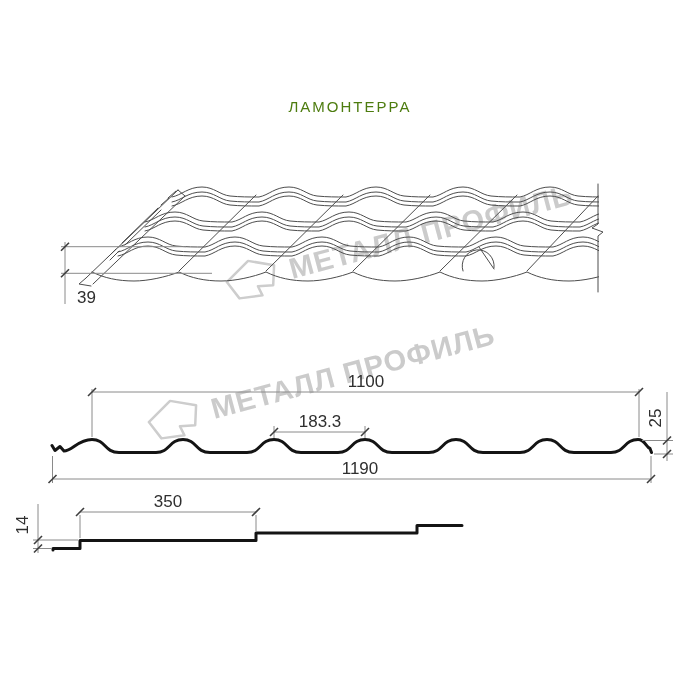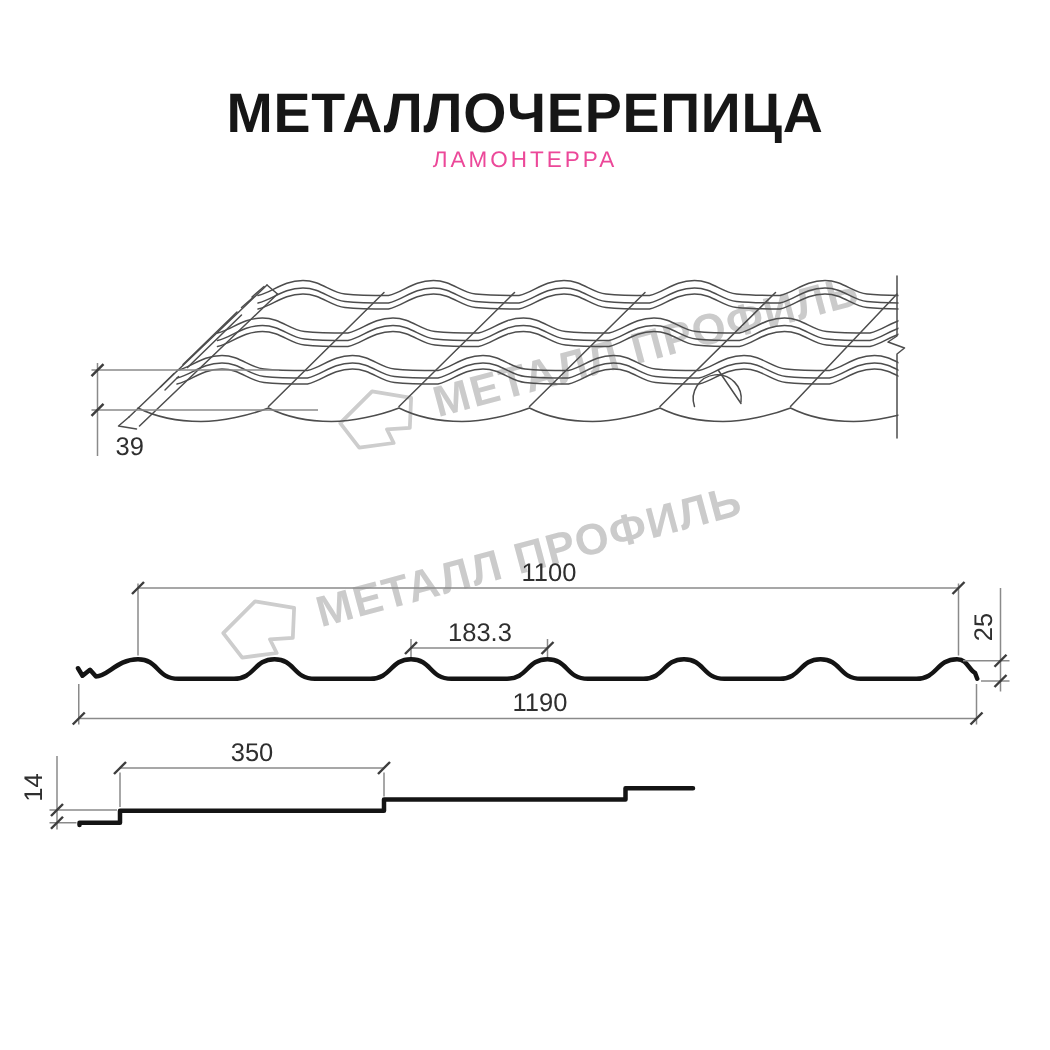--- a/index.html
+++ b/index.html
@@ -1,21 +1,21 @@
 <!DOCTYPE html>
 <html><head>
 <meta charset="utf-8">
 <style>
   html,body{margin:0;padding:0;background:#fff;}
   #stage{position:relative;width:700px;height:700px;background:#ffffff;overflow:hidden;
          font-family:"Liberation Sans",sans-serif;}
   .title{position:absolute;left:0;top:57px;width:700px;text-align:center;
          font-size:37px;line-height:38px;font-weight:800;letter-spacing:.5px;color:#161616;}
   .subtitle{position:absolute;left:0;top:99px;width:700px;text-align:center;
-         font-size:15px;line-height:16px;font-weight:500;letter-spacing:2px;color:#ec4899;}
+         font-size:15px;line-height:16px;font-weight:500;letter-spacing:2px;color:#4d7c0f;}
   .watermark{position:absolute;display:flex;align-items:center;gap:10px;
          transform:rotate(-15deg);transform-origin:left center;
          color:#cbcbcb;font-weight:700;font-size:29px;letter-spacing:1px;white-space:nowrap;}
   .watermark svg{display:block;}
   #drawing{position:absolute;left:0;top:0;}
   .thin{stroke:#4d4d4d;stroke-width:1;fill:none;stroke-linecap:round;stroke-linejoin:round;}
   .dim{stroke:#8a8a8a;stroke-width:1;fill:none;}
   .tick{stroke:#3d3d3d;stroke-width:1.6;fill:none;}
   .thick{stroke:#141414;stroke-width:3;fill:none;stroke-linejoin:round;stroke-linecap:round;}
   .dim-label{font-family:"Liberation Sans",sans-serif;font-size:17px;fill:#2f2f2f;}
@@ -31,21 +31,20 @@
     </svg>
     <span>МЕТАЛЛ ПРОФИЛЬ</span>
   </div>
   <div class="watermark" style="left:146px;top:406px;">
     <svg width="58" height="42" viewBox="0 0 58 42">
       <path d="M4,17 L30,2 L54,13 L48,32 L33,29 L35,39 L12,36 Z" fill="none" stroke="#cdcdcd" stroke-width="2.5" stroke-linejoin="round"></path>
     </svg>
     <span>МЕТАЛЛ ПРОФИЛЬ</span>
   </div>
 
-  <div class="title">МЕТАЛЛОЧЕРЕПИЦА</div>
   <div class="subtitle">ЛАМОНТЕРРА</div>
 
   <svg id="drawing" width="700" height="700" viewBox="0 0 700 700">
     <defs>
       <path id="waverow" d="M0,0
         c10,-2 16,-10 30,-10 c12,0 18,8 28,9 c10,1 19,1 29,1
         c10,-2 16,-10 30,-10 c12,0 18,8 28,9 c10,1 19,1 29,1
         c10,-2 16,-10 30,-10 c12,0 18,8 28,9 c10,1 19,1 29,1
         c10,-2 16,-10 30,-10 c12,0 18,8 28,9 c10,1 19,1 29,1
         c10,-2 16,-10 30,-10 c12,0 18,8 28,9 c10,1 19,1 29,1

